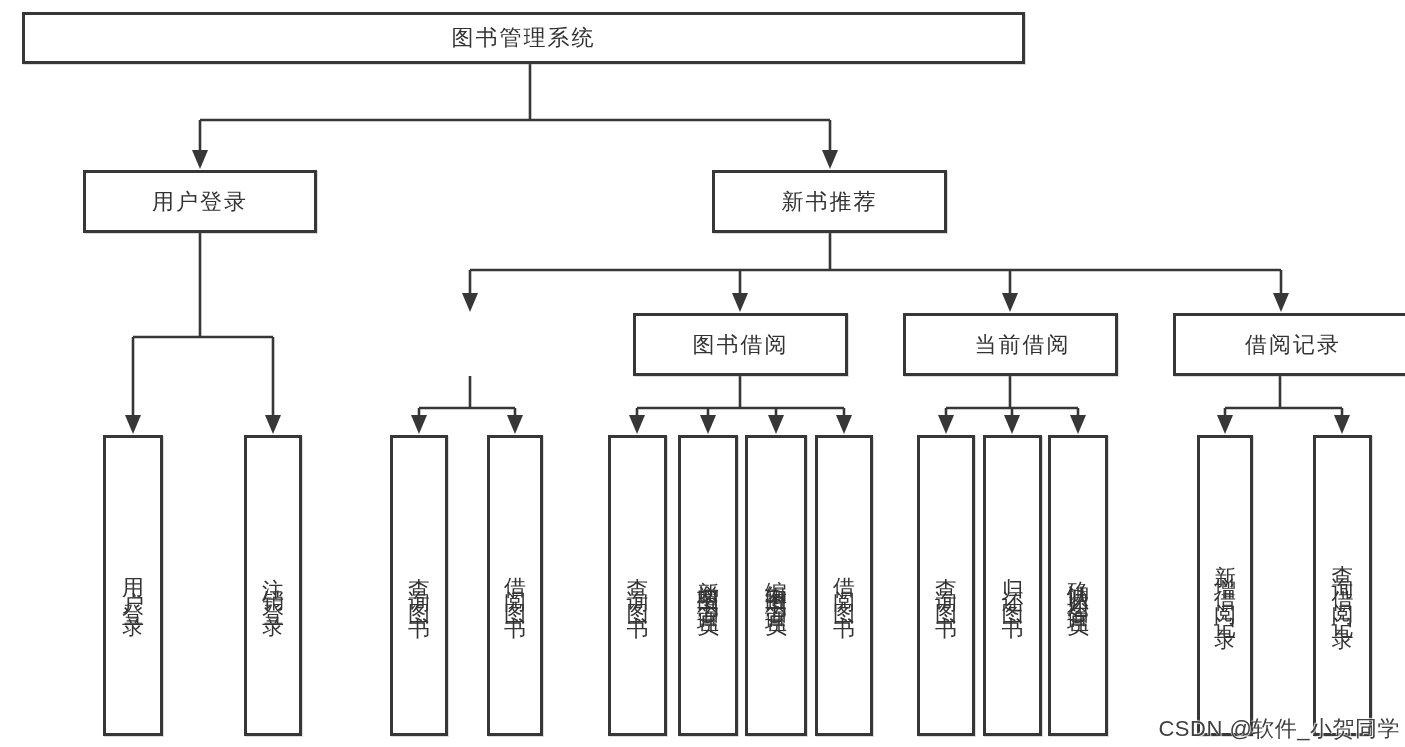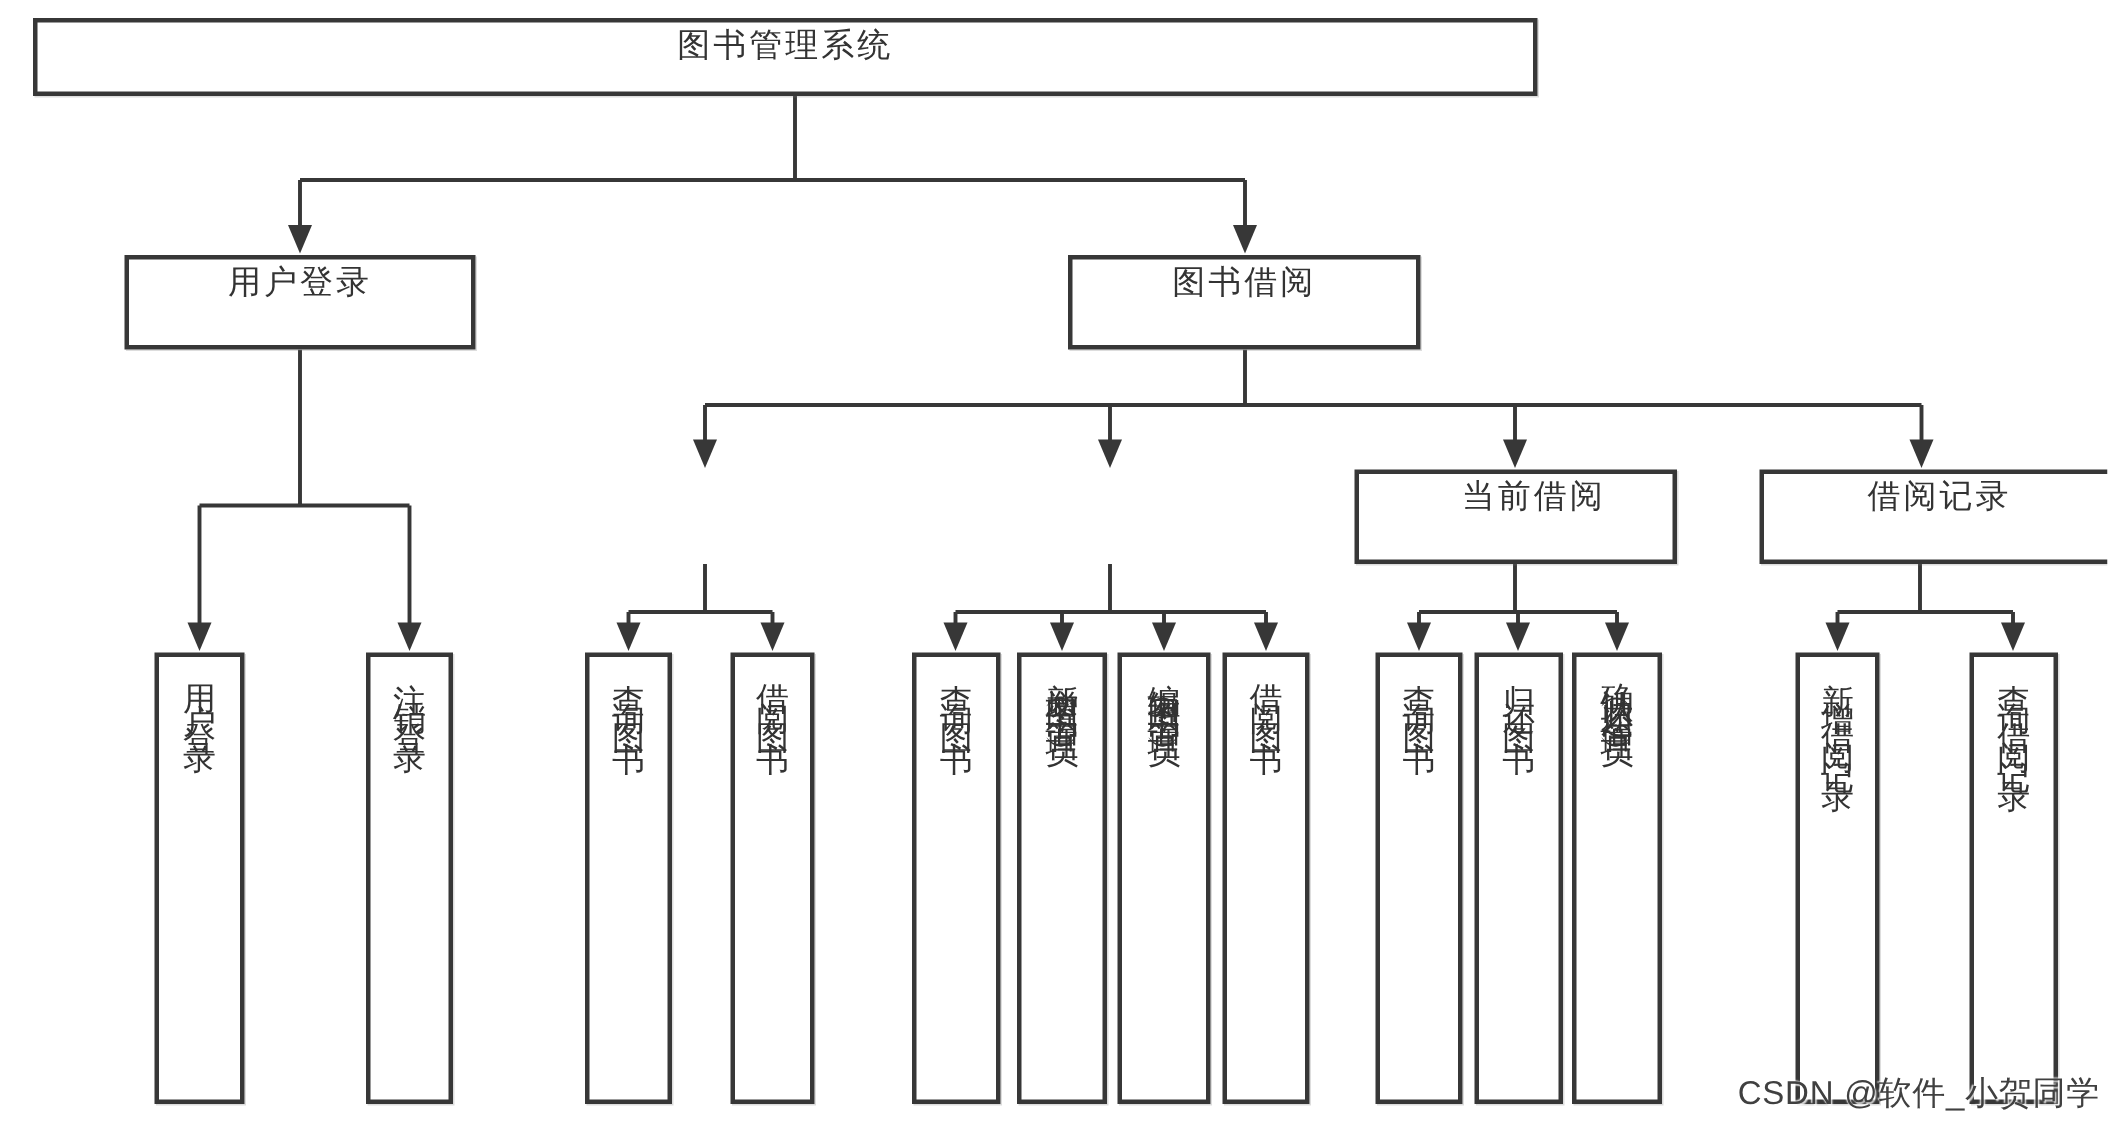--- a/index.html
+++ b/index.html
@@ -10,21 +10,21 @@
     font-family:"Liberation Sans","DejaVu Sans",sans-serif;
     overflow:hidden;
   }
   #connectors{position:absolute;left:0;top:0;z-index:1;}
   .box{
     position:absolute;
     box-sizing:border-box;
     background:#ffffff;
     border:3px solid #373737;
     color:#333333;
-    display:flex;justify-content:center;
+    display:flex;align-items:center;justify-content:center;
     z-index:2;
     box-shadow:1px 1px 0 rgba(120,120,120,0.25);
   }
   .hlabel{
     font-size:22px;
     letter-spacing:2px;
     white-space:nowrap;
   }
   .root{left:22px;top:12px;width:1003px;height:52px;}
   .node{height:63px;top:170px;}
@@ -95,23 +95,26 @@
   </svg>
 
   <div class="box root">
     <span class="hlabel">图书管理系统</span>
   </div>
 
   <div class="box node" style="left:83px;width:234px;">
     <span class="hlabel">用户登录</span>
   </div>
   <div class="box node" style="left:712px;width:235px;">
+    <span class="hlabel">新书推荐</span>
+  </div>
+
+  <div class="box node lvl3" style="left:633px;width:215px;">
     <span class="hlabel">图书借阅</span>
   </div>
-
   <div class="box node lvl3" style="left:903px;width:215px;padding-left:24px;">
     <span class="hlabel">当前借阅</span>
   </div>
   <div class="box node lvl3" style="left:1173px;width:240px;">
     <span class="hlabel">借阅记录</span>
   </div>
 
   <div class="box leaf" style="left:103px;width:60px;">
     <span>用户登录</span>
   </div>

